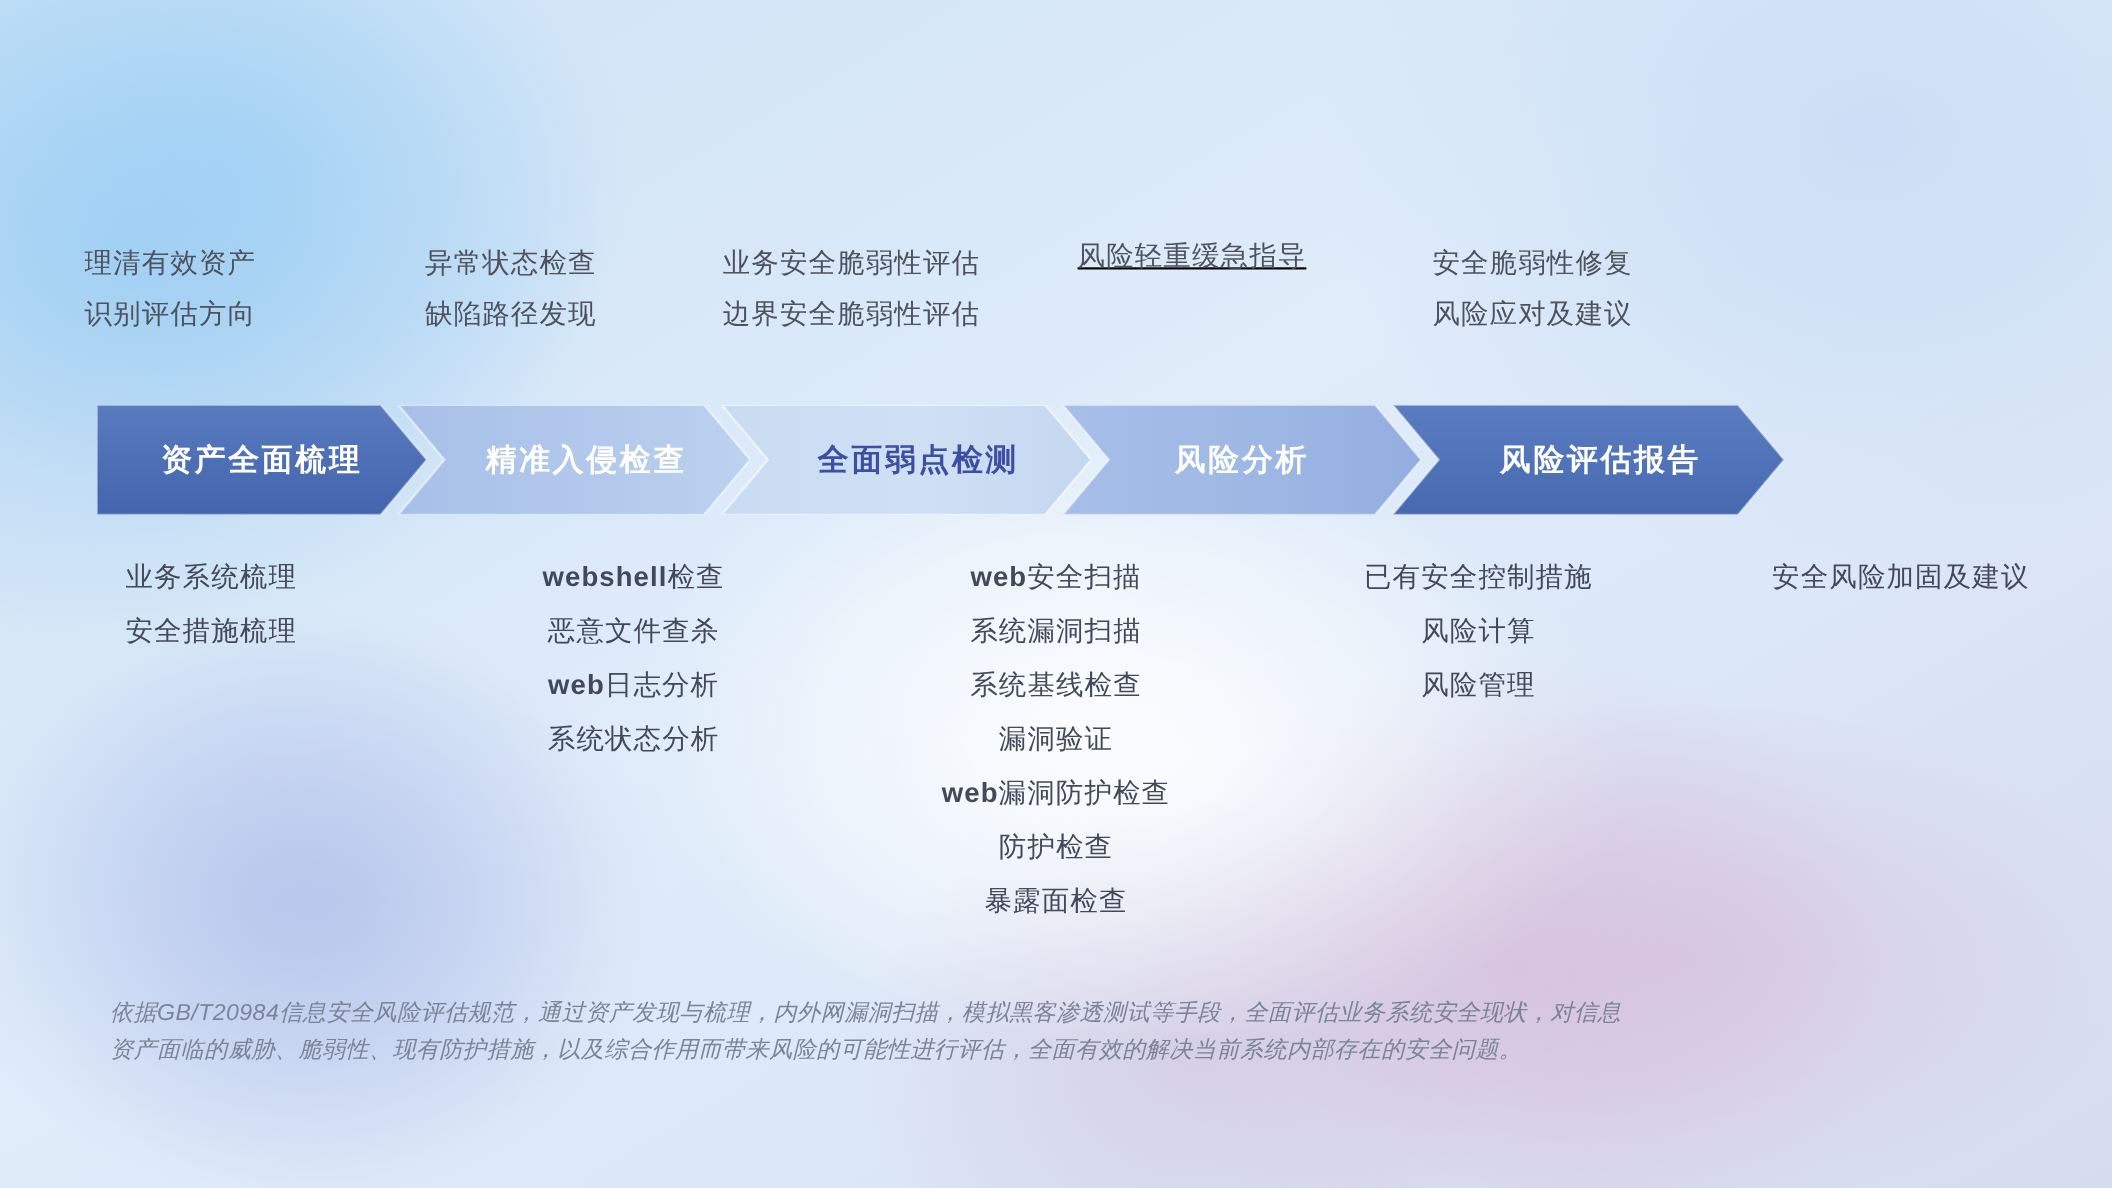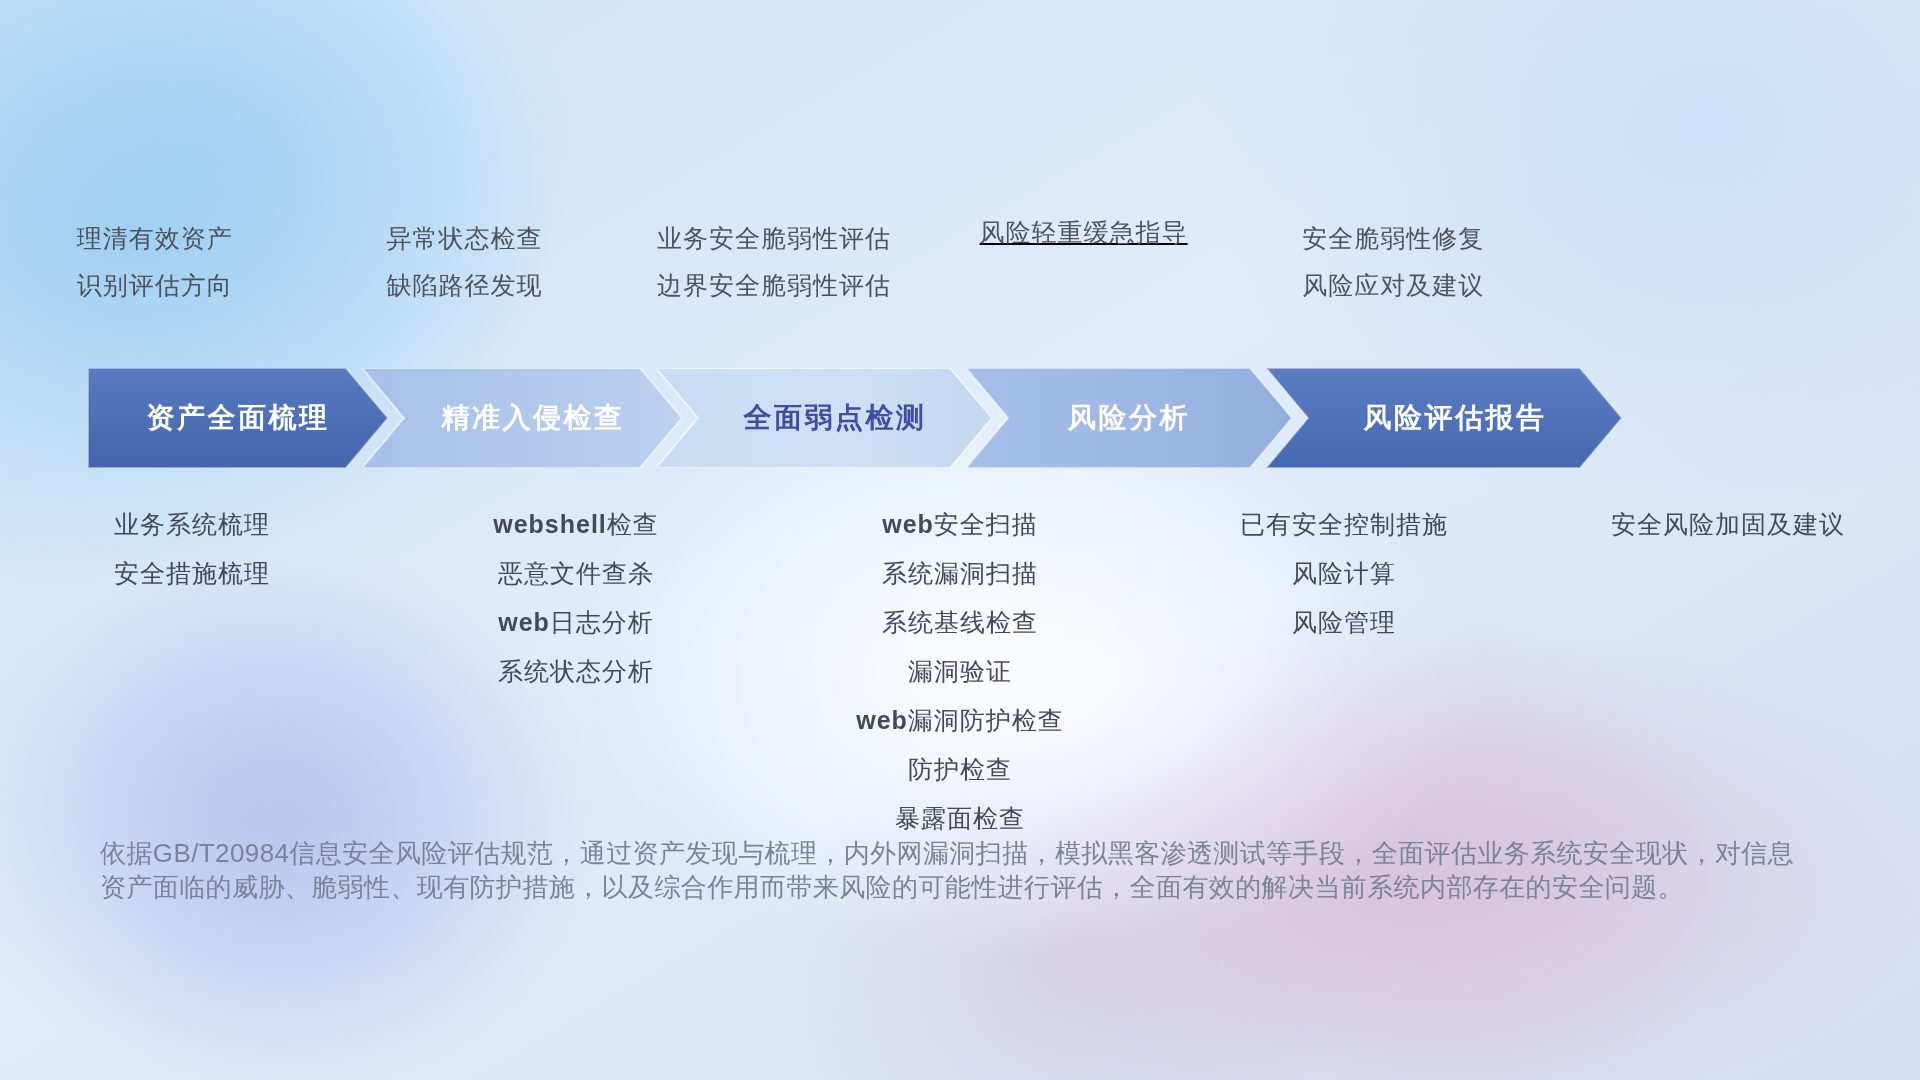--- a/index.html
+++ b/index.html
@@ -62,22 +62,22 @@
     flex:1; display:flex; flex-direction:column; align-items:center; gap:16px;
   }
   .botlbl {
     font-size:25px; color:#44495a; letter-spacing:1px; white-space:nowrap;
     font-weight:400;
   }
   .botlbl b { font-weight:bold; font-family:"Liberation Sans",sans-serif; }
 
   
   .footer {
-    position:absolute; left:100px; top:836px; width:1730px;
-    font-size:26px; line-height:34px; color:#7b8497; letter-spacing:0.4px;
+    position:absolute; left:100px; top:904px; width:1730px;
+    font-size:21px; line-height:34px; color:#7b8497; letter-spacing:0.4px;font-style:italic;
   }
   .footer div { white-space:nowrap; }
 </style>
 </head>
 <body>
 
 <div id="stage">
 
   <div class="blob" style="left:-180px;top:-140px;width:760px;height:600px;
               background:radial-gradient(ellipse at center, rgba(150,205,244,0.55) 0%, rgba(150,205,244,0) 70%);"></div>

